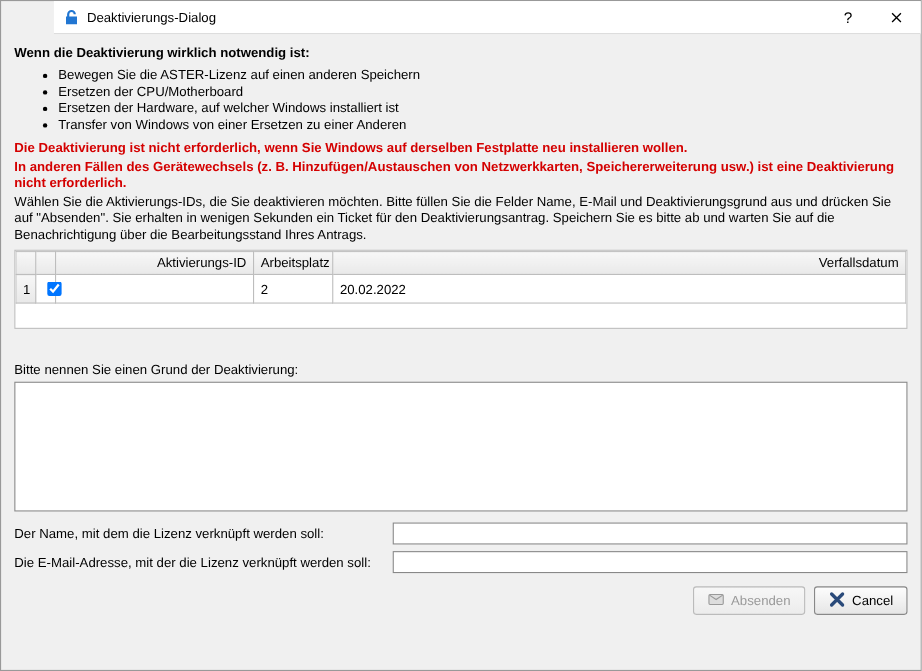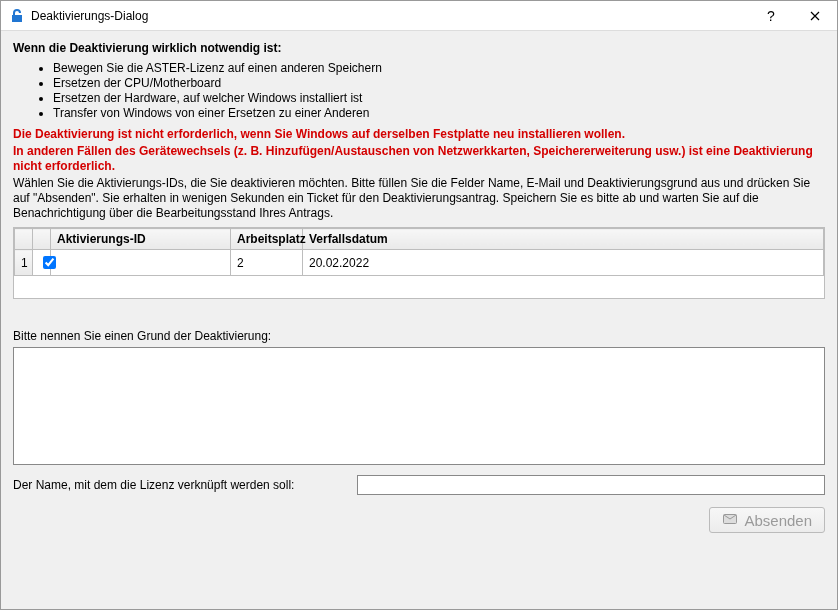--- a/index.html
+++ b/index.html
@@ -21,20 +21,21 @@
     display: flex;
     flex-direction: column;
   }
   .titlebar {
     height: 30px;
     background: #fff;
     display: flex;
     align-items: center;
     padding: 0 0 0 8px;
     border-bottom: 1px solid #ddd;
+    margin-left: 48px;
   }
   .titlebar-icon {
     width: 16px; height: 16px; margin-right: 6px;
     display: inline-flex; align-items: center; justify-content: center;
   }
   .titlebar-title { flex: 1; font-size: 12px; }
   .titlebar-btn {
     width: 44px; height: 30px;
     display: flex; align-items: center; justify-content: center;
     font-size: 14px;
@@ -60,22 +61,22 @@
   }
   table.grid th, table.grid td {
     border: 1px solid #bdbdbd;
     padding: 3px 6px;
     font-size: 12px;
     text-align: left;
     height: 20px;
   }
   table.grid th {
     background: linear-gradient(#f7f7f7,#e9e9e9);
-    font-weight: bold;
-    text-align: left;
+    font-weight: normal;
+    text-align: right;
   }
   .grid-wrap {
     border: 1px solid #bdbdbd;
     background: #fff;
     height: 72px;
     overflow: hidden;
     margin-bottom: 10px;
   }
   .col-rownum { width: 18px; }
   .col-check  { width: 18px; }
@@ -115,21 +116,21 @@
     gap: 8px;
     margin-top: 6px;
   }
   button.dlg {
     height: 26px;
     padding: 0 12px;
     border: 1px solid #888;
     background: linear-gradient(#fdfdfd,#e6e6e6);
     border-radius: 3px;
     font-family: inherit;
-    font-size: 15px;
+    font-size: 12px;
     display: inline-flex;
     align-items: center;
     gap: 6px;
     cursor: pointer;
   }
   button.dlg:disabled {
     color: #9a9a9a;
     cursor: default;
     background: linear-gradient(#f7f7f7,#ececec);
     border-color: #bbb;
@@ -201,27 +202,39 @@
     </div>
 
     <div class="reason-label">Bitte nennen Sie einen Grund der Deaktivierung:</div>
     <textarea class="reason" value="" style=""></textarea>
 
     <div class="form-rows">
       <div class="form-row">
         <label class="txt">Der Name, mit dem die Lizenz verknüpft werden soll:</label>
         <input type="text" value="" style="">
       </div>
+      <div class="form-row">
+        <label class="txt">Die E-Mail-Adresse, mit der die Lizenz verknüpft werden soll:</label>
+        <input type="text" value="" style="">
+      </div>
     </div>
 
     <div class="buttons">
       <button class="dlg" disabled="">
         <span>
           <svg class="icon-svg" viewBox="0 0 16 16">
               <rect x="1.5" y="3.5" width="13" height="9" rx="1" fill="#ddd" stroke="#999"></rect>
               <path d="M2 4l6 4 6-4" fill="none" stroke="#999"></path>
             </svg>
         </span>
         <span>Absenden</span>
       </button>
+      <button class="dlg">
+        <span>
+          <svg class="icon-svg" viewBox="0 0 16 16">
+              <path d="M3 3l10 10M13 3L3 13" stroke="#2a4a7a" stroke-width="3" stroke-linecap="round"></path>
+            </svg>
+        </span>
+        <span>Cancel</span>
+      </button>
     </div>
   </div>
 </div>
 
 </body></html>

